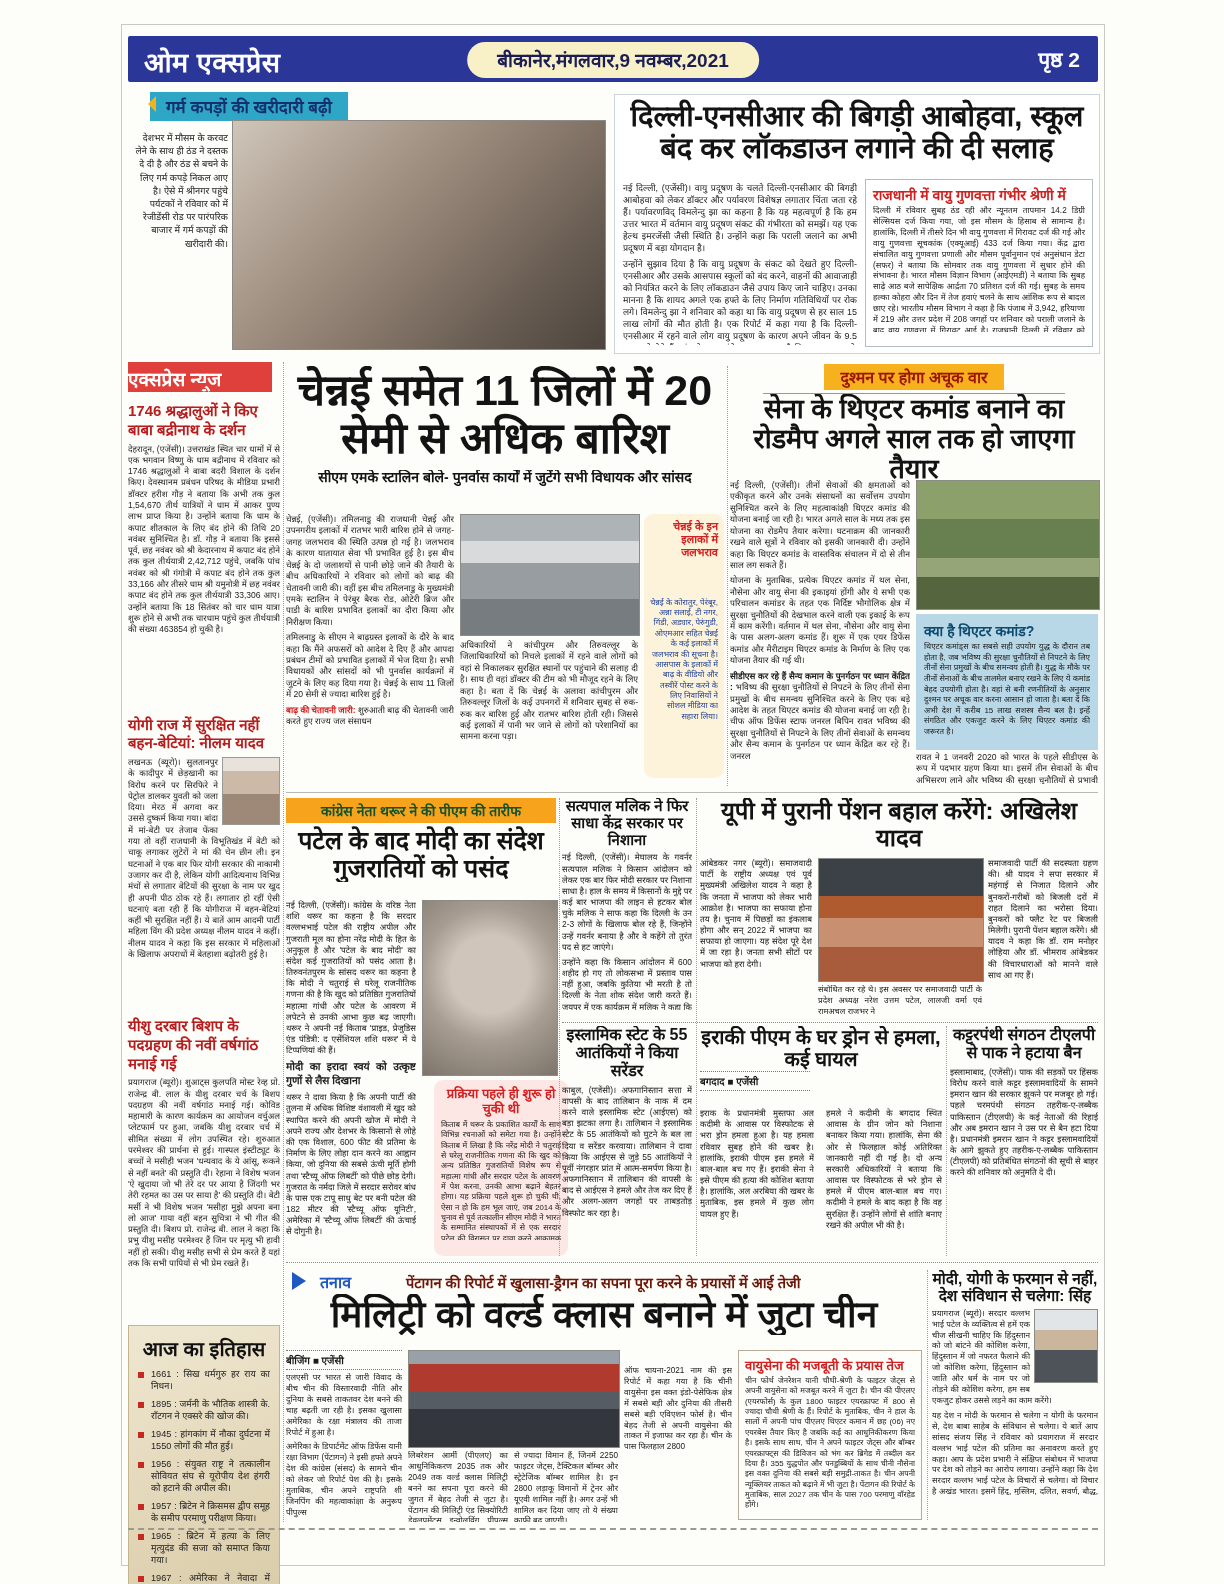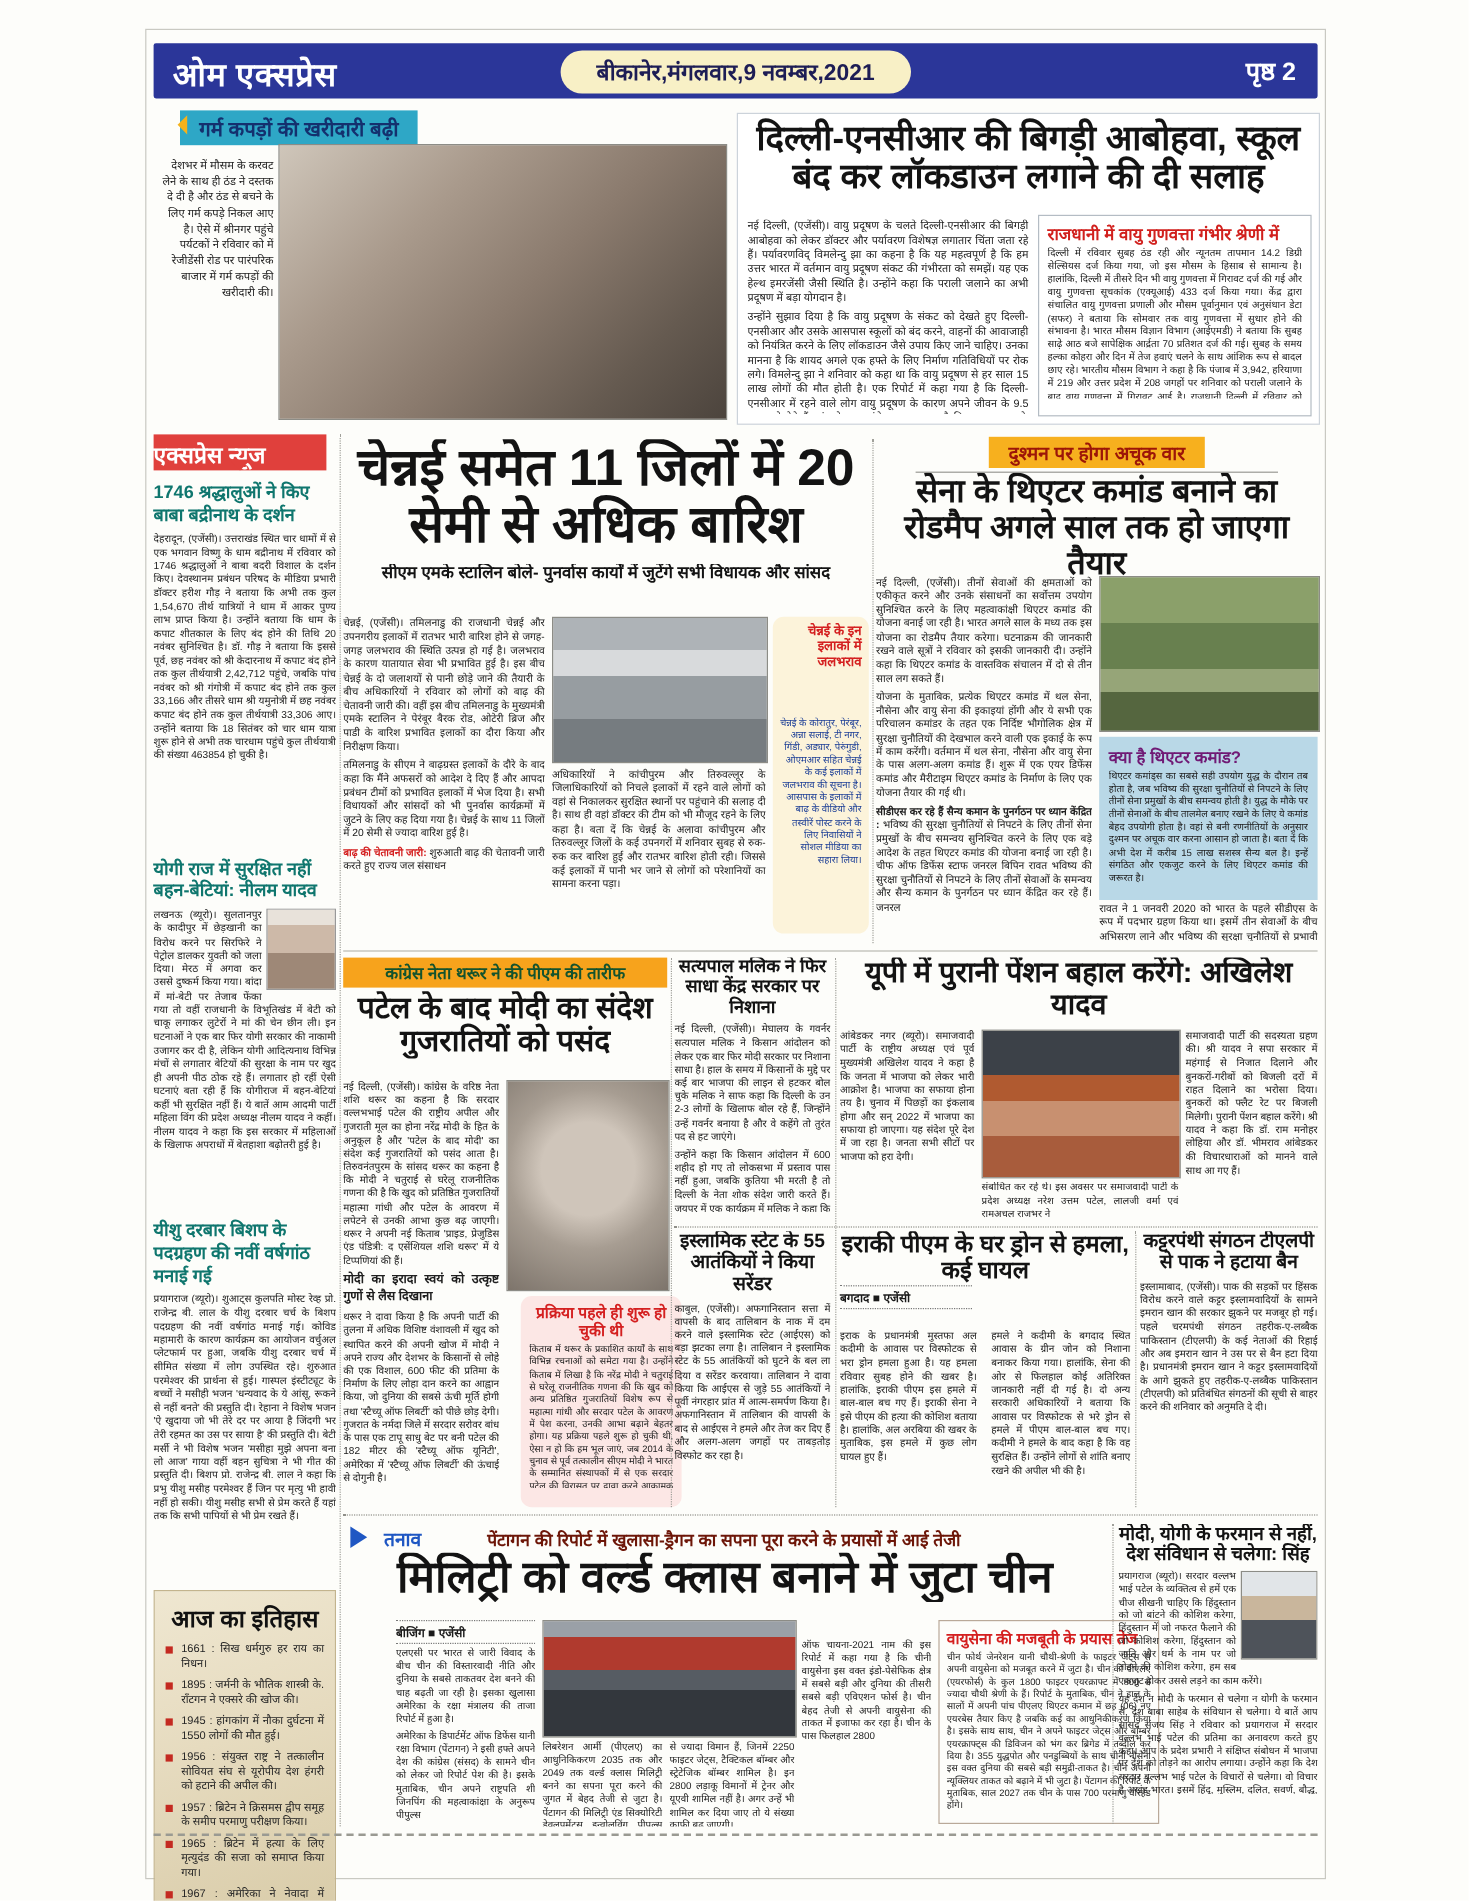--- a/index.html
+++ b/index.html
@@ -38,21 +38,21 @@
   .histbox li{position:relative;padding-left:13px;font-size:9.2px;line-height:1.3;margin-bottom:6px;color:#242424;text-align:justify;}
   .histbox li::before{content:"";position:absolute;left:0;top:3px;width:6px;height:6px;background:#c42a21;}
   
   .ribbon{background:#e0403c;color:#fff;font-size:19px;font-weight:bold;text-align:left;padding-top:4px;height:26px;position:relative;}
   .ribbon::after{content:"";position:absolute;left:50%;bottom:-9px;transform:translateX(-50%);
                  border:9px solid transparent;border-top-color:#e0403c;}
   .kick-orange{background:#f7a31c;color:#14532d;font-weight:bold;text-align:center;}
   .kick-army{display:inline-block;background:#f7b01e;color:#9c1508;font-weight:bold;font-size:16px;padding:2px 16px;}
   .byline{font-weight:bold;font-size:10px;color:#1a1a1a;border-top:1px dotted #777;border-bottom:1px dotted #777;padding:2px 0;margin-bottom:3px;}
   
-  .side-head{font-size:15px;font-weight:bold;line-height:1.25;color:#0f766e;margin:10px 0 4px 0;}
+  .side-head{font-size:15px;font-weight:bold;line-height:1.25;color:#b91c1c;margin:10px 0 4px 0;}
   .side-body{font-size:8.5px;line-height:1.33;color:#222;text-align:justify;overflow:hidden;}
   .girl{float:right;width:56px;height:66px;margin:0 0 3px 4px;border:1px solid #999;
         background:linear-gradient(180deg,#e8e2da 0 20%,#cdb9a8 20% 55%,#9e8877 55%);}
   
   .market{background:linear-gradient(135deg,#cfc6ba 0%,#a99a8c 30%,#8a7a6d 55%,#655a50 80%,#4c443d 100%);}
   .flood{background:linear-gradient(180deg,#aeb3b7 0 22%,#d8dadc 22% 40%,#979da1 40% 70%,#767c80 70%),
          radial-gradient(ellipse 30px 60px at 25% 60%, #f3f3f1 0 40%, transparent 41%);}
   .soldiers{background:linear-gradient(180deg,#8ba06a 0 30%,#68804f 30% 60%,#96a578 60% 75%,#55663f 75%);}
   .tharoorph{background:radial-gradient(circle at 50% 42%,#cfc5ba 0 32%,#a79d92 55%,#7d746b 100%);}
   .crowd{background:linear-gradient(180deg,#3c4148 0 30%,#b05a30 30% 48%,#c89070 48% 72%,#a85c3c 72%);}
@@ -145,21 +145,21 @@
     <div class="hl" style="font-size:27px;margin-top:0;">सेना के थिएटर कमांड बनाने का रोडमैप अगले साल तक हो जाएगा तैयार</div>
     <div class="abs" style="left:0;top:116px;width:368px;height:304px;">
       <div class="abs bt" style="left:0;top:0;width:180px;height:304px;">
         <p>नई दिल्ली, (एजेंसी)। तीनों सेवाओं की क्षमताओं को एकीकृत करने और उनके संसाधनों का सर्वोत्तम उपयोग सुनिश्चित करने के लिए महत्वाकांक्षी थिएटर कमांड की योजना बनाई जा रही है। भारत अगले साल के मध्य तक इस योजना का रोडमैप तैयार करेगा। घटनाक्रम की जानकारी रखने वाले सूत्रों ने रविवार को इसकी जानकारी दी। उन्होंने कहा कि थिएटर कमांड के वास्तविक संचालन में दो से तीन साल लग सकते हैं।</p>
         <p>योजना के मुताबिक, प्रत्येक थिएटर कमांड में थल सेना, नौसेना और वायु सेना की इकाइयां होंगी और ये सभी एक परिचालन कमांडर के तहत एक निर्दिष्ट भौगोलिक क्षेत्र में सुरक्षा चुनौतियों की देखभाल करने वाली एक इकाई के रूप में काम करेंगी। वर्तमान में थल सेना, नौसेना और वायु सेना के पास अलग-अलग कमांड हैं। शुरू में एक एयर डिफेंस कमांड और मैरीटाइम थिएटर कमांड के निर्माण के लिए एक योजना तैयार की गई थी।</p>
         <p><span style="font-weight:bold;">सीडीएस कर रहे हैं सैन्य कमान के पुनर्गठन पर ध्यान केंद्रित :</span>
            <span>भविष्य की सुरक्षा चुनौतियों से निपटने के लिए तीनों सेना प्रमुखों के बीच समन्वय सुनिश्चित करने के लिए एक बड़े आदेश के तहत थिएटर कमांड की योजना बनाई जा रही है। चीफ ऑफ डिफेंस स्टाफ जनरल बिपिन रावत भविष्य की सुरक्षा चुनौतियों से निपटने के लिए तीनों सेवाओं के समन्वय और सैन्य कमान के पुनर्गठन पर ध्यान केंद्रित कर रहे हैं। जनरल</span></p>
       </div>
       <div class="abs ph soldiers" style="left:186px;top:0;width:182px;height:128px;"></div>
       <div class="abs bluebox" style="left:186px;top:134px;width:166px;height:122px;">
-        <div style="color:#701a75;font-weight:bold;font-size:14px;margin-bottom:2px;">क्या है थिएटर कमांड?</div>
+        <div style="color:#0c4a6e;font-weight:bold;font-size:14px;margin-bottom:2px;">क्या है थिएटर कमांड?</div>
         <div class="bt" style="font-size:8px;height:96px;">थिएटर कमांड्स का सबसे सही उपयोग युद्ध के दौरान तब होता है, जब भविष्य की सुरक्षा चुनौतियों से निपटने के लिए तीनों सेना प्रमुखों के बीच समन्वय होती है। युद्ध के मौके पर तीनों सेनाओं के बीच तालमेल बनाए रखने के लिए ये कमांड बेहद उपयोगी होता है। वहां से बनी रणनीतियों के अनुसार दुश्मन पर अचूक वार करना आसान हो जाता है। बता दें कि अभी देश में करीब 15 लाख सशस्त्र सैन्य बल है। इन्हें संगठित और एकजुट करने के लिए थिएटर कमांड की जरूरत है।</div>
       </div>
       <div class="abs bt" style="left:186px;top:272px;width:182px;height:32px;">रावत ने 1 जनवरी 2020 को भारत के पहले सीडीएस के रूप में पदभार ग्रहण किया था। इसमें तीन सेवाओं के बीच अभिसरण लाने और भविष्य की सुरक्षा चुनौतियों से प्रभावी ढंग से निपटने के लिए सैन्य कमांड का पुनर्गठन करने का आदेश दिया गया था।</div>
     </div>
   </div>
 
   <div class="abs hline" style="left:286px;top:792px;width:812px;"></div>
 
   <div class="abs" style="left:286px;top:798px;width:270px;height:458px;">
     <div class="kick-orange" style="font-size:14px;padding:3px 0;">कांग्रेस नेता थरूर ने की पीएम की तारीफ</div>
@@ -223,21 +223,21 @@
 
   <div class="abs dotline" style="left:286px;top:1262px;width:812px;"></div>
 
   <div class="abs" style="left:286px;top:1270px;width:636px;height:252px;">
     <div style="height:24px;position:relative;">
       <span style="position:absolute;left:6px;top:2px;width:0;height:0;border:9px solid transparent;border-left:14px solid #1f57c3;"></span>
       <span style="position:absolute;left:34px;top:1px;color:#1f57c3;font-weight:bold;font-size:16px;">तनाव</span>
       <span style="position:absolute;left:120px;top:2px;color:#6d1608;font-weight:bold;font-size:14.5px;">पेंटागन की रिपोर्ट में खुलासा-ड्रैगन का सपना पूरा करने के प्रयासों में आई तेजी</span>
     </div>
     <div class="hl" style="font-size:37px;">मिलिट्री को वर्ल्ड क्लास बनाने में जुटा चीन</div>
-    <div class="abs" style="left:0;top:80px;width:636px;height:172px;margin-left:44px;">
+    <div class="abs" style="left:0;top:80px;width:636px;height:172px;">
       <div class="abs" style="left:0;top:0;width:116px;height:172px;overflow:hidden;">
         <div class="byline">बीजिंग ■ एजेंसी</div>
         <div class="bt" style="font-size:8.2px;">
           <p>एलएसी पर भारत से जारी विवाद के बीच चीन की विस्तारवादी नीति और दुनिया के सबसे ताकतवर देश बनने की चाह बढ़ती जा रही है। इसका खुलासा अमेरिका के रक्षा मंत्रालय की ताजा रिपोर्ट में हुआ है।</p>
           <p>अमेरिका के डिपार्टमेंट ऑफ डिफेंस यानी रक्षा विभाग (पेंटागन) ने इसी हफ्ते अपने देश की कांग्रेस (संसद) के सामने चीन को लेकर जो रिपोर्ट पेश की है। इसके मुताबिक, चीन अपने राष्ट्रपति शी जिनपिंग की महत्वाकांक्षा के अनुरूप पीपुल्स</p>
         </div>
       </div>
       <div class="abs ph tanks" style="left:122px;top:0;width:210px;height:96px;"></div>
       <div class="abs bt" style="left:122px;top:101px;width:100px;height:71px;font-size:8.2px;">लिबरेशन आर्मी (पीएलए) का आधुनिकिकरण 2035 तक और 2049 तक वर्ल्ड क्लास मिलिट्री बनने का सपना पूरा करने की जुगत में बेहद तेजी से जुटा है। पेंटागन की मिलिट्री एंड सिक्योरिटी डेवलपमेंट्स इन्वोलविंग पीपुल्स रिपब्लिक</div>
       <div class="abs bt" style="left:228px;top:101px;width:104px;height:71px;font-size:8.2px;">से ज्यादा विमान हैं, जिनमें 2250 फाइटर जेट्स, टैक्टिकल बॉम्बर और स्ट्रेटेजिक बॉम्बर शामिल है। इन 2800 लड़ाकू विमानों में ट्रेनर और यूएवी शामिल नहीं है। अगर उन्हें भी शामिल कर दिया जाए तो ये संख्या काफी बढ़ जाएगी।</div>

